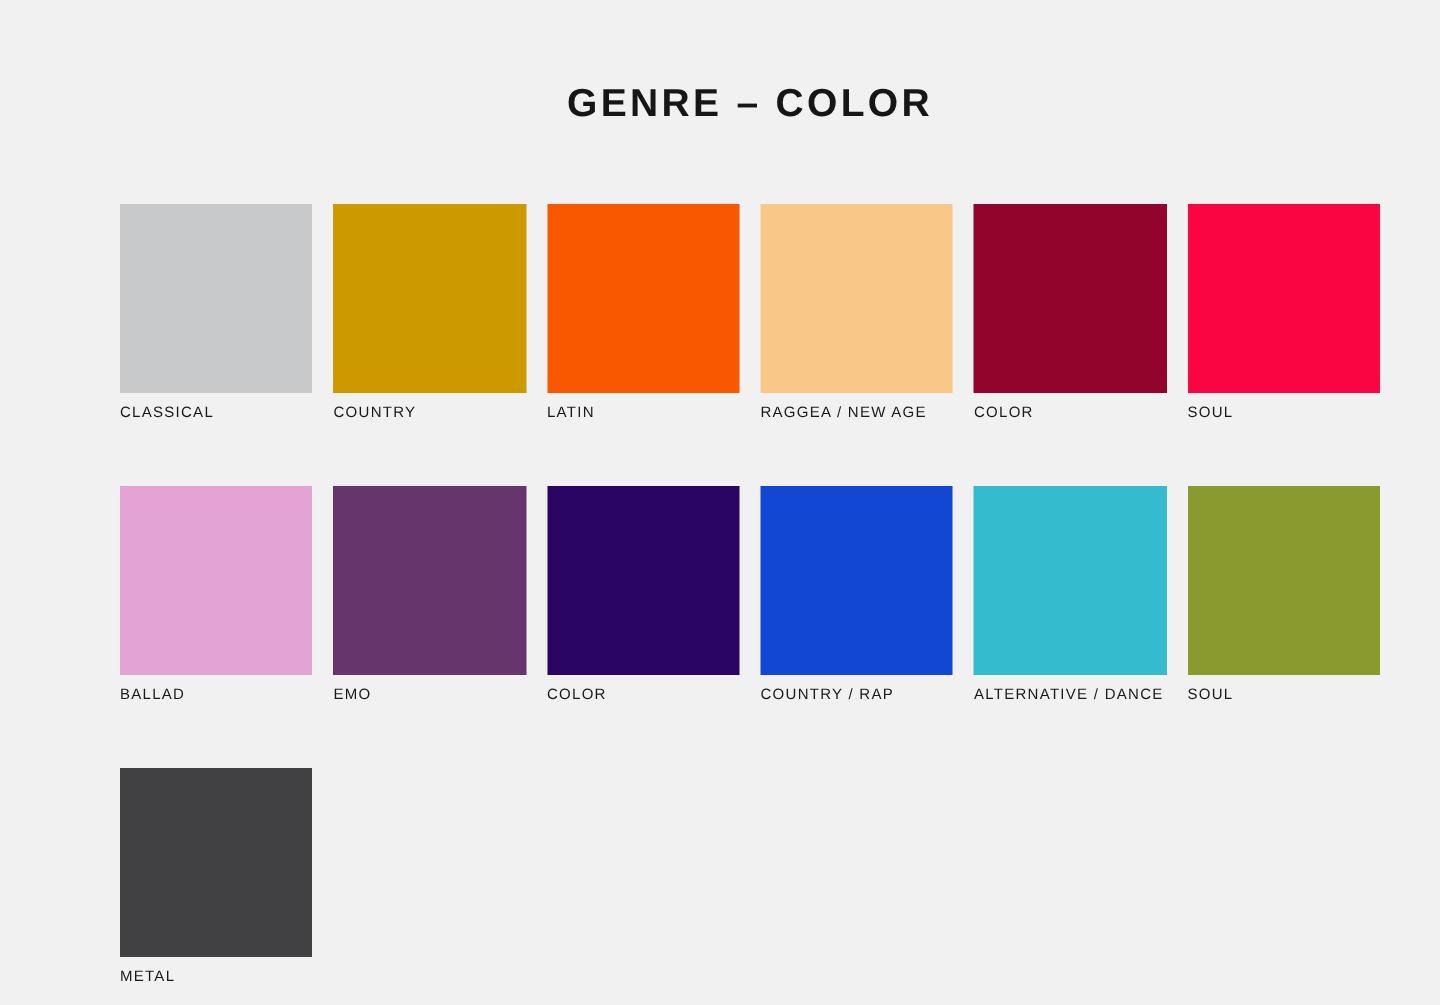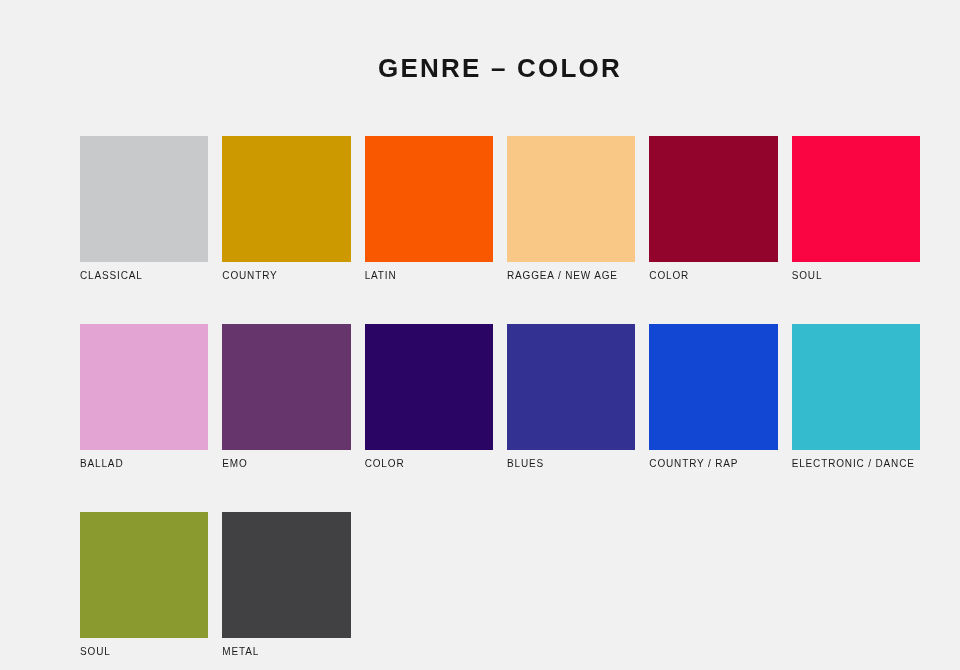--- a/index.html
+++ b/index.html
@@ -100,30 +100,26 @@
       </div>
       <div class="swatch-cell">
         <div class="swatch-chip" style="background-color: rgb(102, 53, 108);"></div>
         <div class="swatch-label">EMO</div>
       </div>
       <div class="swatch-cell">
         <div class="swatch-chip" style="background-color: rgb(43, 5, 99);"></div>
         <div class="swatch-label">COLOR</div>
       </div>
       <div class="swatch-cell">
-        <div class="swatch-chip" style="background-color: rgb(51, 50, 147);"></div>
-        <div class="swatch-label">BLUES</div>
-      </div>
-      <div class="swatch-cell">
         <div class="swatch-chip" style="background-color: rgb(18, 71, 211);"></div>
         <div class="swatch-label">COUNTRY / RAP</div>
       </div>
       <div class="swatch-cell">
         <div class="swatch-chip" style="background-color: rgb(53, 187, 206);"></div>
-        <div class="swatch-label">ELECTRONIC / DANCE</div>
+        <div class="swatch-label">ALTERNATIVE / DANCE</div>
       </div>
       <div class="swatch-cell">
         <div class="swatch-chip" style="background-color: rgb(139, 154, 46);"></div>
         <div class="swatch-label">SOUL</div>
       </div>
       <div class="swatch-cell">
         <div class="swatch-chip" style="background-color: rgb(65, 64, 66);"></div>
         <div class="swatch-label">METAL</div>
       </div>
     </div>

